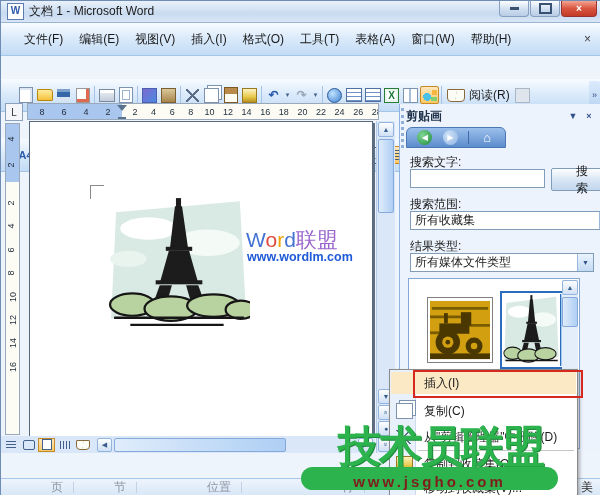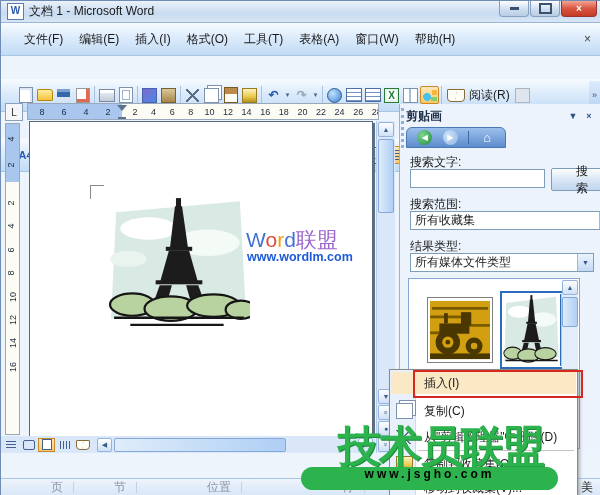--- a/index.html
+++ b/index.html
@@ -113,21 +113,21 @@
          box-shadow:2px 2px 3px rgba(80,80,80,.4);z-index:40}
   .cmstrip{position:absolute;left:0;top:0;bottom:0;width:25px;background:#e8f0fb;border-right:1px solid #cdd9ec}
   .cmrow{position:absolute;left:1px;right:1px;height:22px;display:flex;align-items:center;padding-left:33px;box-sizing:border-box;white-space:nowrap;overflow:hidden}
   .cmrow.hi{background:#fbe9c6}
   .cmsep{position:absolute;left:28px;right:3px;height:1px;background:#c5c5c5}
   .cmicon{position:absolute;left:5px;width:15px;height:14px}
   .redbox{left:412px;top:369px;width:166px;height:24px;border:2px solid #d6281e;z-index:45}
   .wmbig{left:337px;top:417px;width:222px;z-index:50;font-size:43px;font-weight:bold;letter-spacing:-2px;
          color:#2db34e;text-shadow:1px 1px 0 #1d8a38;white-space:nowrap}
   .wmband{left:300px;top:466px;width:257px;height:23px;border-radius:12px;background:#2db34e;z-index:50;
-          display:flex;align-items:flex-start;justify-content:center;color:#000000;font-weight:bold;font-size:12px;letter-spacing:3px}
+          display:flex;align-items:flex-end;justify-content:center;color:#7f1d1d;font-weight:bold;font-size:15px;letter-spacing:3px}
   .statusbar{left:0;top:477px;width:600px;height:18px;background:linear-gradient(#eef4fc,#d7e6f7);
              border-top:1px solid #a6c6e8;display:flex;align-items:center;color:#8b96a5;box-sizing:border-box}
   .stseg{padding:0 10px;border-right:1px solid #c2d2e4;height:70%;display:flex;align-items:center}
 </style>
 </head>
 <body>
 
 <div class="win">
 
   <div class="abs titlebar">
@@ -143,20 +143,21 @@
       <div class="wb close">
           <span>×</span>
         </div>
     </div>
   </div>
 
   <div class="abs bar menubar">
     <div class="grip"></div>
     <span class="mitem">文件(F)</span>
     <span class="mitem">编辑(E)</span>
+    <span class="mitem">视图(V)</span>
     <span class="mitem">插入(I)</span>
     <span class="mitem">格式(O)</span>
     <span class="mitem">工具(T)</span>
     <span class="mitem">表格(A)</span>
     <span class="mitem">窗口(W)</span>
     <span class="mitem">帮助(H)</span>
     <span style="margin-left:auto;padding-right:6px;color:#444">×</span>
   </div>
 
   <div class="abs bar stdbar">

